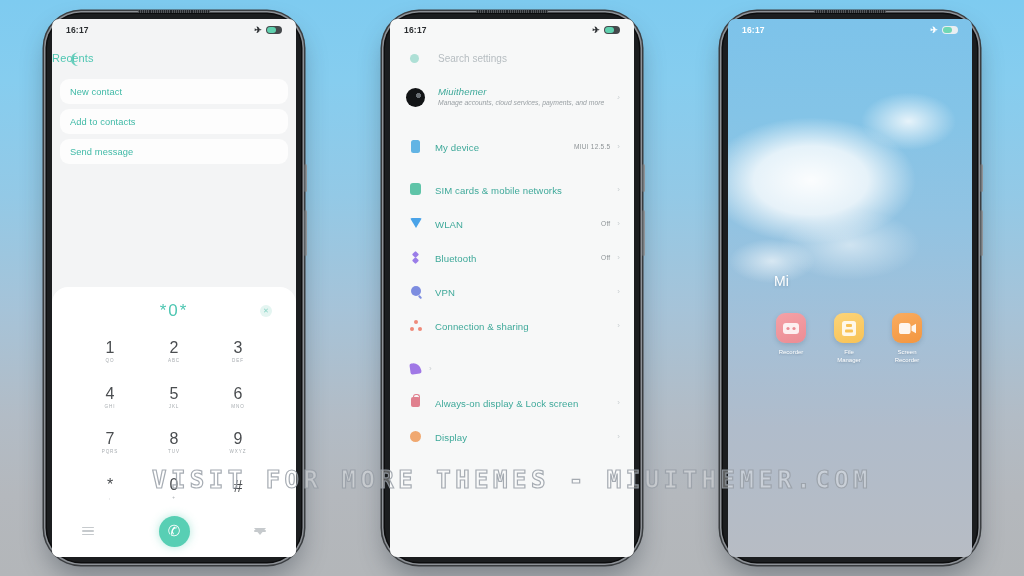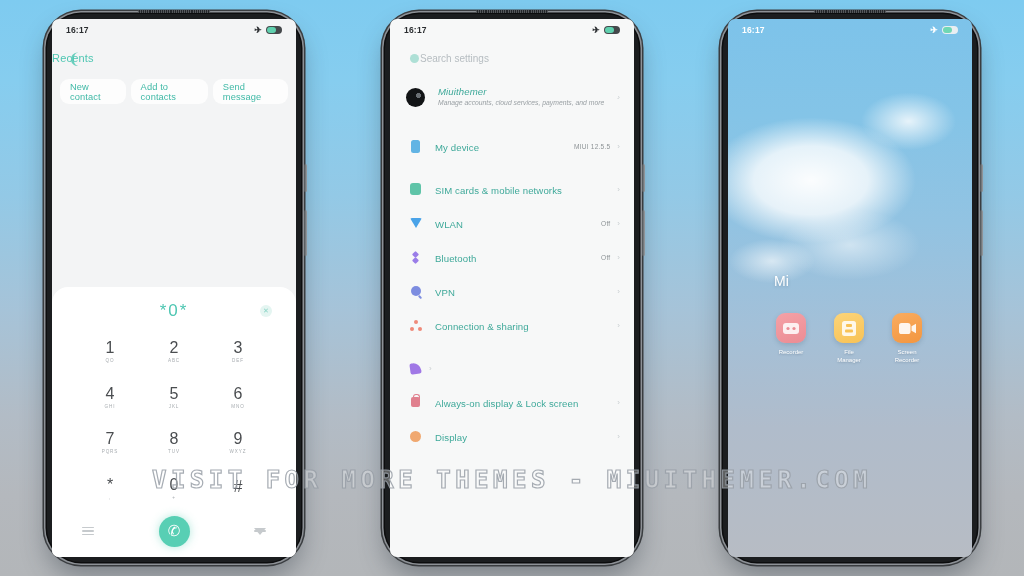--- a/index.html
+++ b/index.html
@@ -88,21 +88,21 @@
   }
   .back-ic{
     color:#52c9b4; font-size:15px; line-height:1;
     font-weight:300; opacity:.85;
   }
   .rec-title{
     position:absolute; left:0; right:0; text-align:left;
     color:#4ec6b2; font-size:11px; font-weight:400;
     letter-spacing:.2px; pointer-events:none;
   }
-  .opt-list{ padding:4px 8px 0; display:flex; gap:5px; }
+  .opt-list{ padding:4px 8px 0; display:flex; flex-direction:column; gap:5px; }
   .opt-row{
     background:#fdfdfd; border-radius:9px;
     height:25px; display:flex; align-items:center;
     padding:0 10px;
     color:#3fb9a6; font-size:9.3px; letter-spacing:.1px;
   }
   .dial-panel{
     margin-top:auto;
     background:#ffffff;
     border-radius:16px 16px 0 0;
@@ -154,21 +154,21 @@
     width:12px; height:2px; background:#c6cacd; border-radius:1px;
   }
 
   
   .p2 .screen{ background:#f7f8f8; display:flex; flex-direction:column; }
   .set-title{
     color:#4ec6b2; font-size:19px; font-weight:400;
     padding:26px 0 0 18px; letter-spacing:.3px;
   }
   .set-search{
-    display:flex; align-items:center; gap:1px;
+    display:flex; align-items:center; gap:19px;
     padding:12px 0 0 20px;
   }
   .srch-ic{ width:9px;height:9px;border-radius:50%;background:#aee0d6; }
   .srch-tx{ color:#b6bdc1; font-size:10px; }
   .set-list{ margin-top:10px; flex:1; overflow:hidden; }
   .set-row{
     display:flex; align-items:center;
     padding:0 14px 0 19px; min-height:34px; position:relative;
   }
   .set-row .ic{ width:13px; flex:0 0 13px; display:flex; justify-content:center; }

